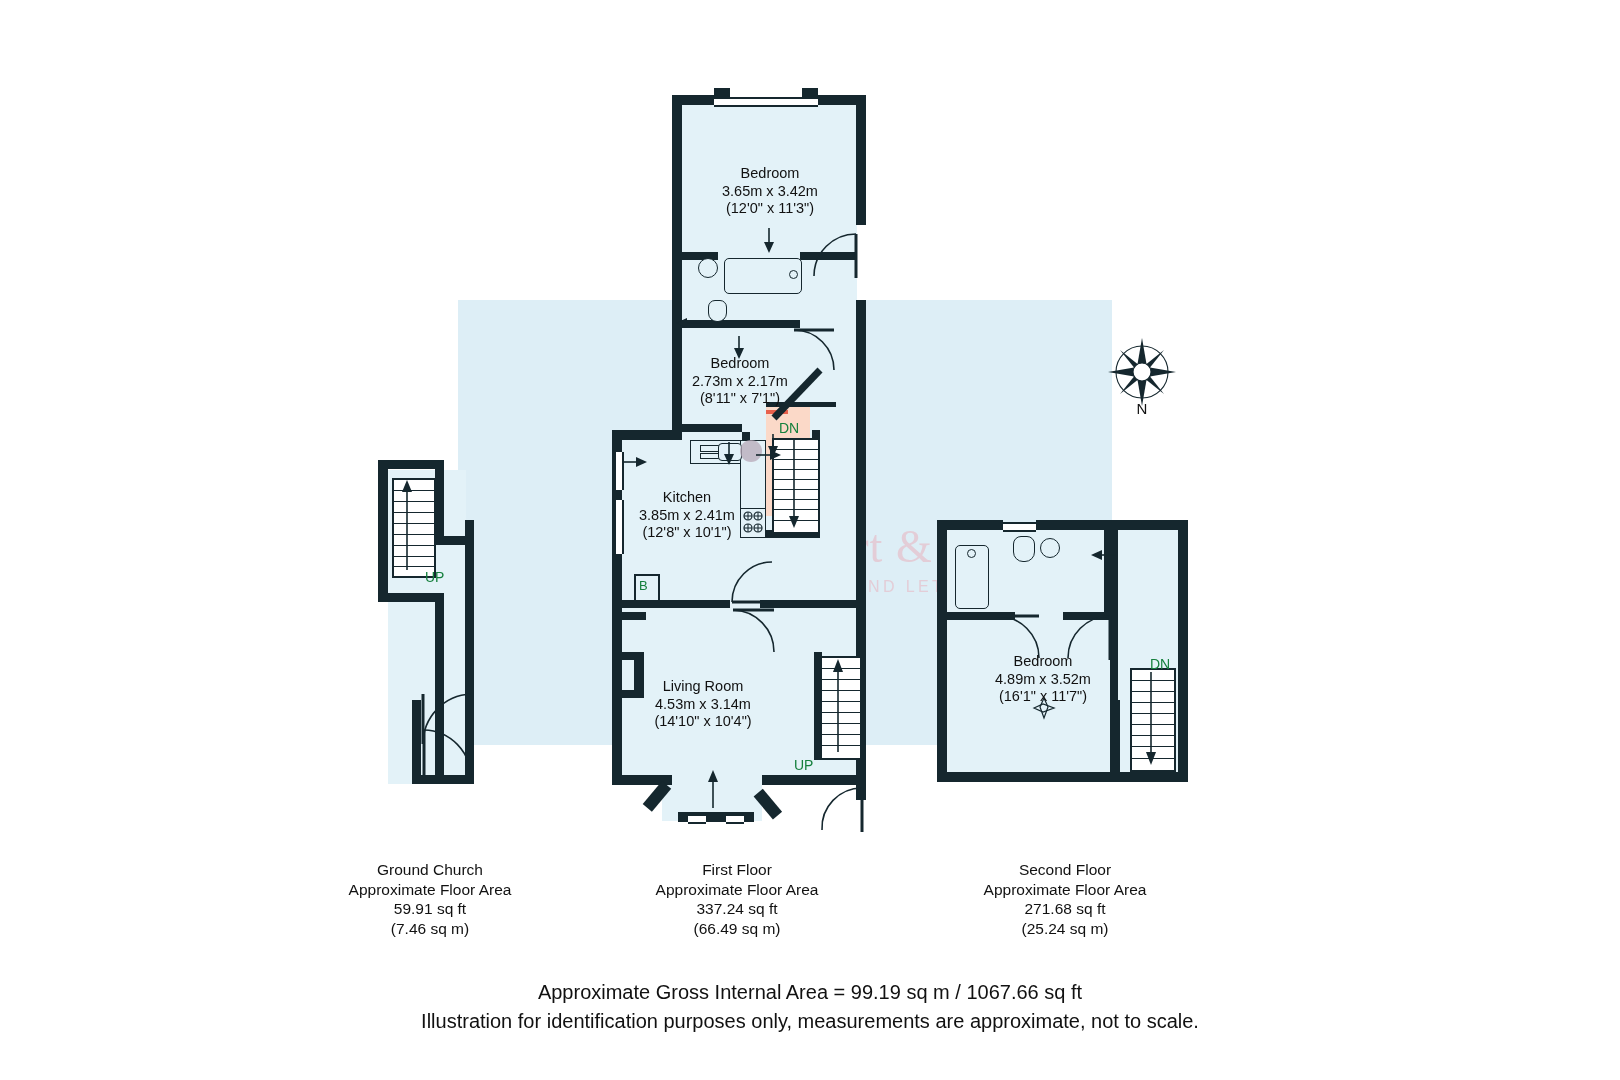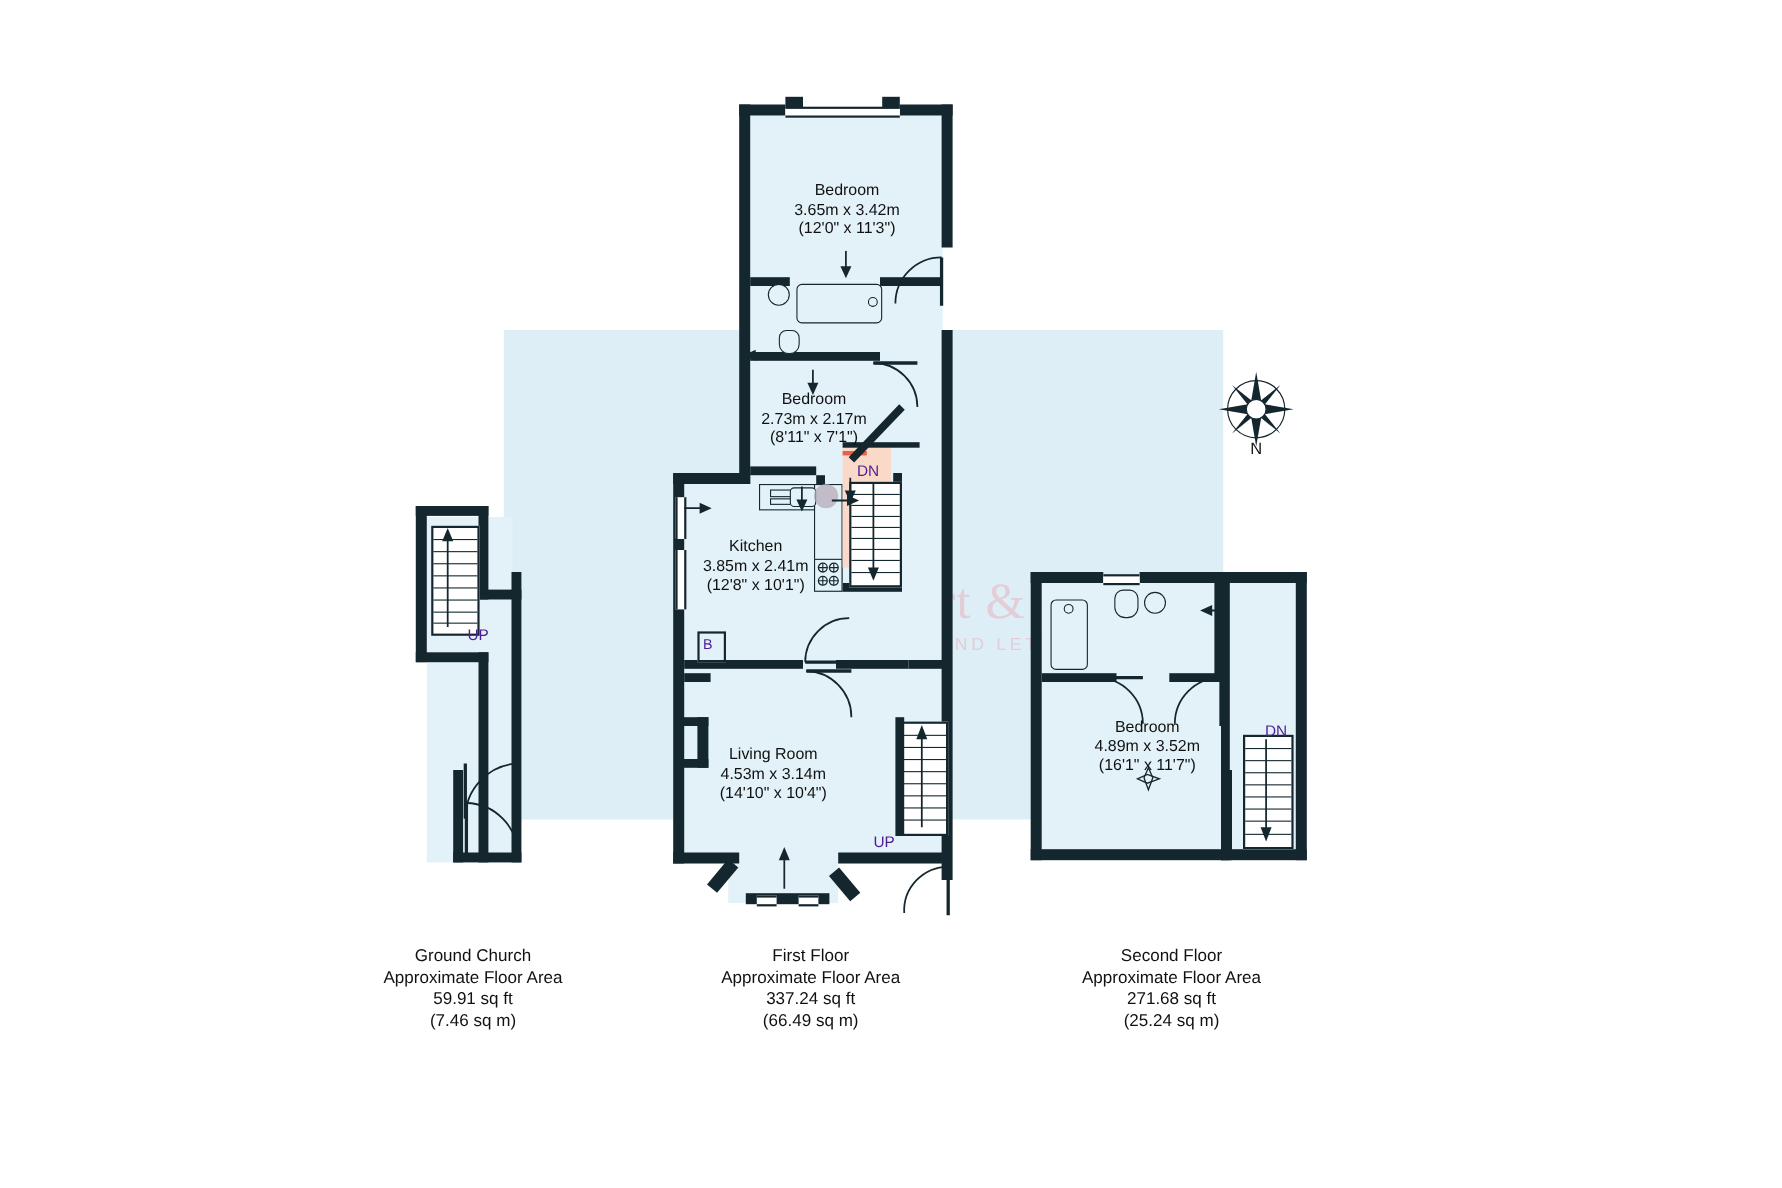--- a/index.html
+++ b/index.html
@@ -18,21 +18,21 @@
        font-size:46px;font-family:"Liberation Serif",serif;color:#e3cdd7;letter-spacing:1px;}
   .wm2{position:absolute;left:600px;top:578px;width:440px;text-align:center;
        font-size:16px;color:#e3cdd7;letter-spacing:3.4px;}
 
   
   .w{position:absolute;background:#15272e;}          
   .room{position:absolute;background:#e3f2f8;}       
   .thin{position:absolute;border:2px solid #15272e;background:#e3f2f8;}
   .lbl{position:absolute;text-align:center;font-size:14.5px;line-height:17.5px;
        color:#111;white-space:nowrap;}
-  .tag{position:absolute;font-size:14px;color:#4c1d95;}
+  .tag{position:absolute;font-size:14px;color:#15803d;}
   .win{position:absolute;background:#fff;border-top:2px solid #15272e;border-bottom:2px solid #15272e;}
   .winv{position:absolute;background:#fff;border-left:2px solid #15272e;border-right:2px solid #15272e;}
   .door{position:absolute;border:0 solid #15272e;}
   .arrow{position:absolute;}
 
   
   .fx{position:absolute;border:1.6px solid #15272e;background:#e3f2f8;}
   .fxr{border-radius:50%;}
 
   
@@ -410,14 +410,16 @@
     <div>(66.49 sq m)</div>
   </div>
 
   <div class="cap" style="left:940px;top:860px;width:250px;">
     <div>Second Floor</div>
     <div>Approximate Floor Area</div>
     <div>271.68 sq ft</div>
     <div>(25.24 sq m)</div>
   </div>
 
+  <div class="foot" style="top:978px;">Approximate Gross Internal Area = 99.19 sq m / 1067.66 sq ft</div>
+  <div class="foot" style="top:1007px;">Illustration for identification purposes only, measurements are approximate, not to scale.</div>
 
 </div>
 
 </body></html>

